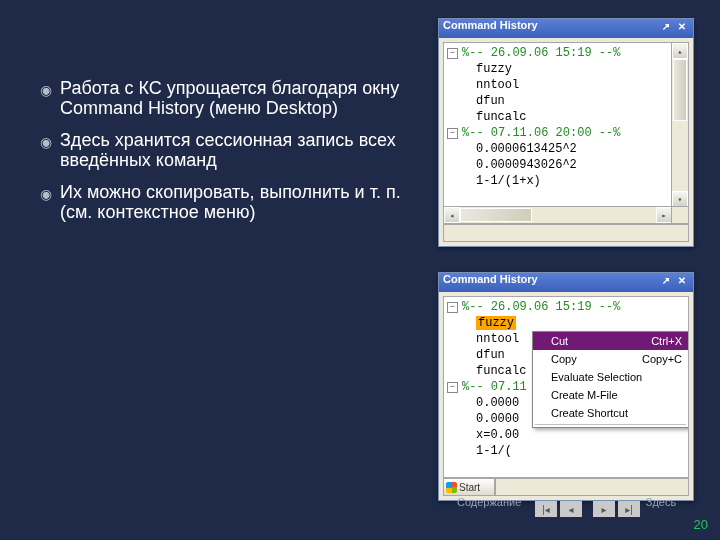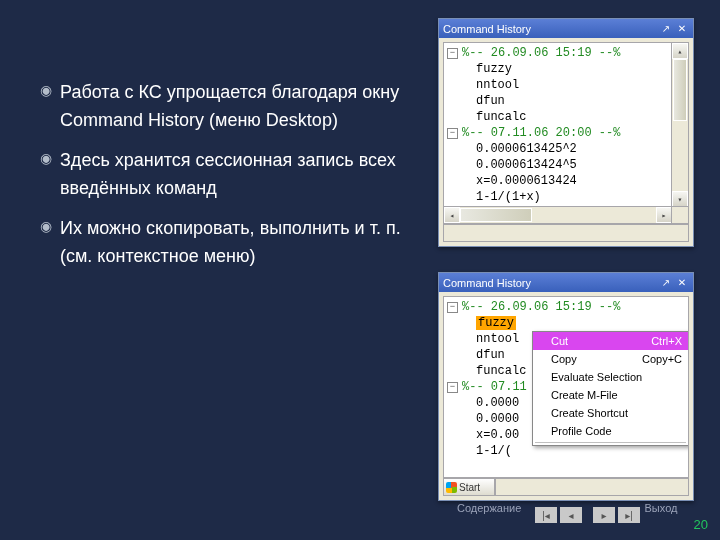--- a/index.html
+++ b/index.html
@@ -1,24 +1,24 @@
 <!DOCTYPE html>
 <html><head>
 <meta charset="utf-8">
 <style>
 html,body{margin:0;padding:0}
 body{width:720px;height:540px;background:#1e2a47;font-family:Arial,sans-serif;color:#fff;position:relative;overflow:hidden}
 .left{position:absolute;left:40px;top:78px;width:375px}
 .bullet{display:flex;margin-bottom:12px}
 .bm{flex:0 0 20px;color:#b3bcc9;font-size:14px;line-height:24px}
-.bt{font-size:18px;line-height:28px;color:#fff}
+.bt{font-size:18px;line-height:20px;color:#fff}
 .win{position:absolute;background:#ece9d8;border:1px solid #7a8fb5;box-shadow:0 2px 4px rgba(0,0,0,.4)}
 .win1{left:438px;top:18px;width:254px;height:227px}
 .win2{left:438px;top:272px;width:254px;height:227px}
-.tb{background:linear-gradient(#5b7fd6,#3960bb);height:19px;display:flex;align-items:center;padding:0 4px;color:#fff;font-size:11px;font-weight:normal}
+.tb{background:linear-gradient(#5b7fd6,#3960bb);height:19px;display:flex;padding:0 4px;color:#fff;font-size:11px;font-weight:bold}
 .tb .sp{flex:1}
 .tb .ic{width:14px;height:14px;margin-left:2px;display:flex;align-items:center;justify-content:center;font-size:10px;cursor:pointer}
 .tree{background:#fff;position:absolute;left:4px;top:23px;right:4px;bottom:22px;border:1px solid #a7a6aa;overflow:hidden;font-family:'Courier New',monospace;font-size:12px;color:#000;padding-top:2px}
 .row{display:flex;align-items:center;height:16px;white-space:nowrap}
 .box{width:9px;height:9px;border:1px solid #888;display:flex;align-items:center;justify-content:center;font-size:9px;line-height:7px;color:#555;margin:0 4px 0 3px;background:#fff}
 .ind{display:inline-block}
 .sess{color:#228b22}
 .sel{background:#ffa500;color:#000;padding:0 2px}
 .sb{position:absolute;background:#ece9d8}
 .sbv{right:0;top:0;bottom:16px;width:16px;border-left:1px solid #a7a6aa}
@@ -27,25 +27,25 @@
 .sbb{width:14px;height:14px;background:linear-gradient(#f6f6f2,#d6d4c8);border:1px solid #fff;display:flex;align-items:center;justify-content:center;font-size:8px;color:#444}
 .sbv .sbb:first-child{position:absolute;top:0}
 .sbv .sbb:last-child{position:absolute;bottom:0}
 .sbh .sbb:first-child{position:absolute;left:0}
 .sbh .sbb:last-child{position:absolute;right:0}
 .thumb{position:absolute;background:linear-gradient(90deg,#e8e8e0,#cfceba);border:1px solid #fff}
 .statusb{position:absolute;left:4px;right:4px;bottom:4px;height:16px;background:#ece9d8;border:1px solid #a7a6aa}
 .ctxt{position:absolute;left:88px;top:34px;width:155px;background:#fff;border:1px solid #888;box-shadow:2px 2px 4px rgba(0,0,0,.35);font-family:Tahoma,Arial,sans-serif;font-size:11px;color:#000;z-index:5}
 .mi{display:flex;height:18px;align-items:center;padding:0 6px 0 18px}
 .mi .k{margin-left:auto;padding-left:12px}
-.mi.hl{background:#d946ef;color:#fff}
+.mi.hl{background:#701a75;color:#fff}
 .sep{height:1px;background:#c0c0c0;margin:2px 2px}
 .startb{position:absolute;left:4px;bottom:4px;height:16px;width:48px;background:linear-gradient(#fefefe,#dedcd0);border:1px solid #a7a6aa;display:flex;align-items:center;font-size:10px;padding-left:2px;color:#333}
 .startb .logo{width:11px;height:11px;background:conic-gradient(#f25022 0 25%,#7fba00 25% 50%,#ffb900 50% 75%,#00a4ef 75% 100%);border-radius:2px;margin-right:2px}
-.footer{position:absolute;left:0;right:0;bottom:6px;height:32px}
+.footer{position:absolute;left:0;right:0;bottom:12px;height:32px}
 .flink{position:absolute;font-size:11px;color:#9aa2b8;line-height:12px;text-align:center}
 .fl1{left:457px;width:58px}
 .fl2{left:641px;width:40px}
 .pnum{position:absolute;right:12px;bottom:8px;font-size:13px;color:#22c55e}
 .navb{position:absolute;bottom:11px;width:22px;height:16px;background:#c9c9c9;display:flex;align-items:center;justify-content:center;color:#555;font-size:10px}
 .nb1{left:535px}
 .nb2{left:560px}
 .nb3{left:593px}
 .nb4{left:618px}
 .sbh .thumbh{left:16px;top:1px;height:12px;width:70px}
@@ -100,25 +100,21 @@
     <div class="row">
         <span class="box">−</span>
         <span class="sess">%-- 07.11.06 20:00 --%</span>
       </div>
     <div class="row">
         <span class="ind" style="width:32px"></span>
         <span>0.0000613425^2</span>
       </div>
     <div class="row">
         <span class="ind" style="width:32px"></span>
-        <span>0.0000613424^5</span>
-      </div>
-    <div class="row">
-        <span class="ind" style="width:32px"></span>
-        <span>x=0.0000613424</span>
+        <span>0.0000943026^2</span>
       </div>
     <div class="row">
         <span class="ind" style="width:32px"></span>
         <span>1-1/(1+x)</span>
       </div>
     <div class="sb sbv">
         <div class="sbb">▴</div>
         <div class="thumb thumbv"></div>
         <div class="sbb">▾</div>
       </div>
@@ -192,35 +188,32 @@
         </div>
       <div class="mi">
           <span>Evaluate Selection</span>
         </div>
       <div class="mi">
           <span>Create M-File</span>
         </div>
       <div class="mi">
           <span>Create Shortcut</span>
         </div>
-      <div class="mi">
-          <span>Profile Code</span>
-        </div>
       <div class="sep"></div>
 
     </div>
   </div>
   <div class="startb">
       <span class="logo"></span>
       <span>Start</span>
     </div>
   <div class="statusb" style="left:56px"></div>
 </div>
 
 <div class="footer">
   <div class="flink fl1">Содержание</div>
   <div class="navb nb1">|◂</div>
   <div class="navb nb2">◂</div>
   <div class="navb nb3">▸</div>
   <div class="navb nb4">▸|</div>
-  <div class="flink fl2">Выход</div>
+  <div class="flink fl2">Здесь</div>
 </div>
 <div class="pnum">20</div>
 
 </body></html>

